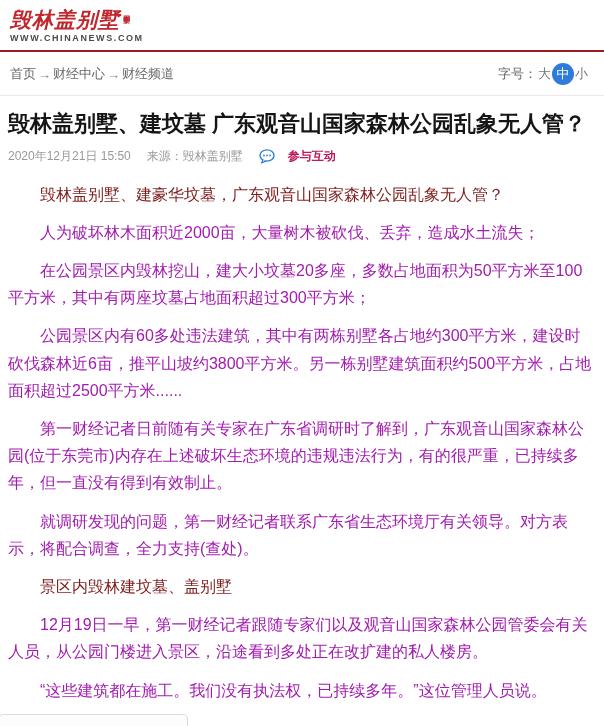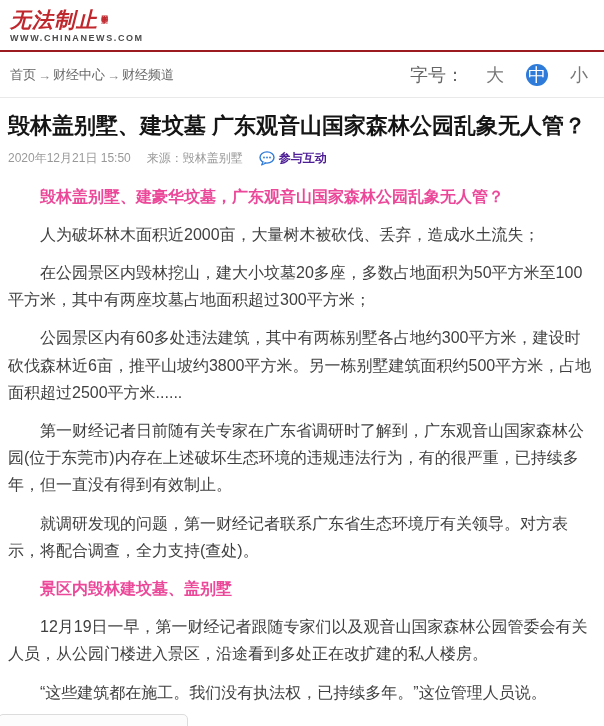--- a/index.html
+++ b/index.html
@@ -46,21 +46,21 @@
   .nav-row {
     display: flex;
     justify-content: space-between;
     align-items: center;
     padding: 11px 16px 10px 10px;
     border-bottom: 1px solid #e9e9e9;
   }
   .breadcrumb { font-size: 13px; color: #666; display: flex; align-items: center; gap: 2px; }
   .crumb { cursor: pointer; }
   .crumb-sep { color: #888; }
-  .fontsize { display: flex; align-items: center; gap: 22px; font-size: 18px; color: #666; }
+  .fontsize { display: flex; align-items: center; gap: 1px; font-size: 13px; color: #666; }
   .fs-opt { color: #777; cursor: pointer; }
   .fs-opt.selected {
     background: #2e7bd9;
     color: #fff;
     width: 22px;
     height: 22px;
     border-radius: 50%;
     display: flex;
     align-items: center;
     justify-content: center;
@@ -79,55 +79,55 @@
     display: flex;
     align-items: center;
     gap: 16px;
     font-size: 12px;
     color: #999;
     margin-bottom: 14px;
   }
   .interact {
     display: flex;
     align-items: center;
-    gap: 3px;
-    color: #4c1d95;
+    gap: 12px;
+    color: #be185d;
     font-weight: bold;
     cursor: pointer;
   }
   .bubble-icon { display: inline-flex; }
 
   .body-text { margin-top: 16px; }
   .body-text p {
     font-size: 16px;
-    color: #404040;
+    color: #a21caf;
     line-height: 1.7;
     text-indent: 2em;
     margin: 11px 0;
   }
-  .body-text p.bold { font-weight: bold; color: #ec4899; }
+  .body-text p.bold { font-weight: normal; color: #7f1d1d; }
 
   
   .status-bubble {
     position: absolute;
     left: -2px;
     bottom: -10px;
     width: 190px;
     height: 22px;
     background: #fcfcfc;
     border: 1px solid #dcdcdc;
     border-radius: 5px;
   }
 </style>
 </head>
 <body>
 
 <div class="header">
   <div class="logo-row">
-    <div class="logo-title">无法制止</div>
+    <div class="logo-title">毁林盖别墅</div>
     <div class="logo-seal">中新网</div>
   </div>
   <div class="logo-url">WWW.CHINANEWS.COM</div>
 </div>
 
 <div class="red-line"></div>
 
 <div class="nav-row">
   <div class="breadcrumb">
     <span class="crumb">首页</span>

